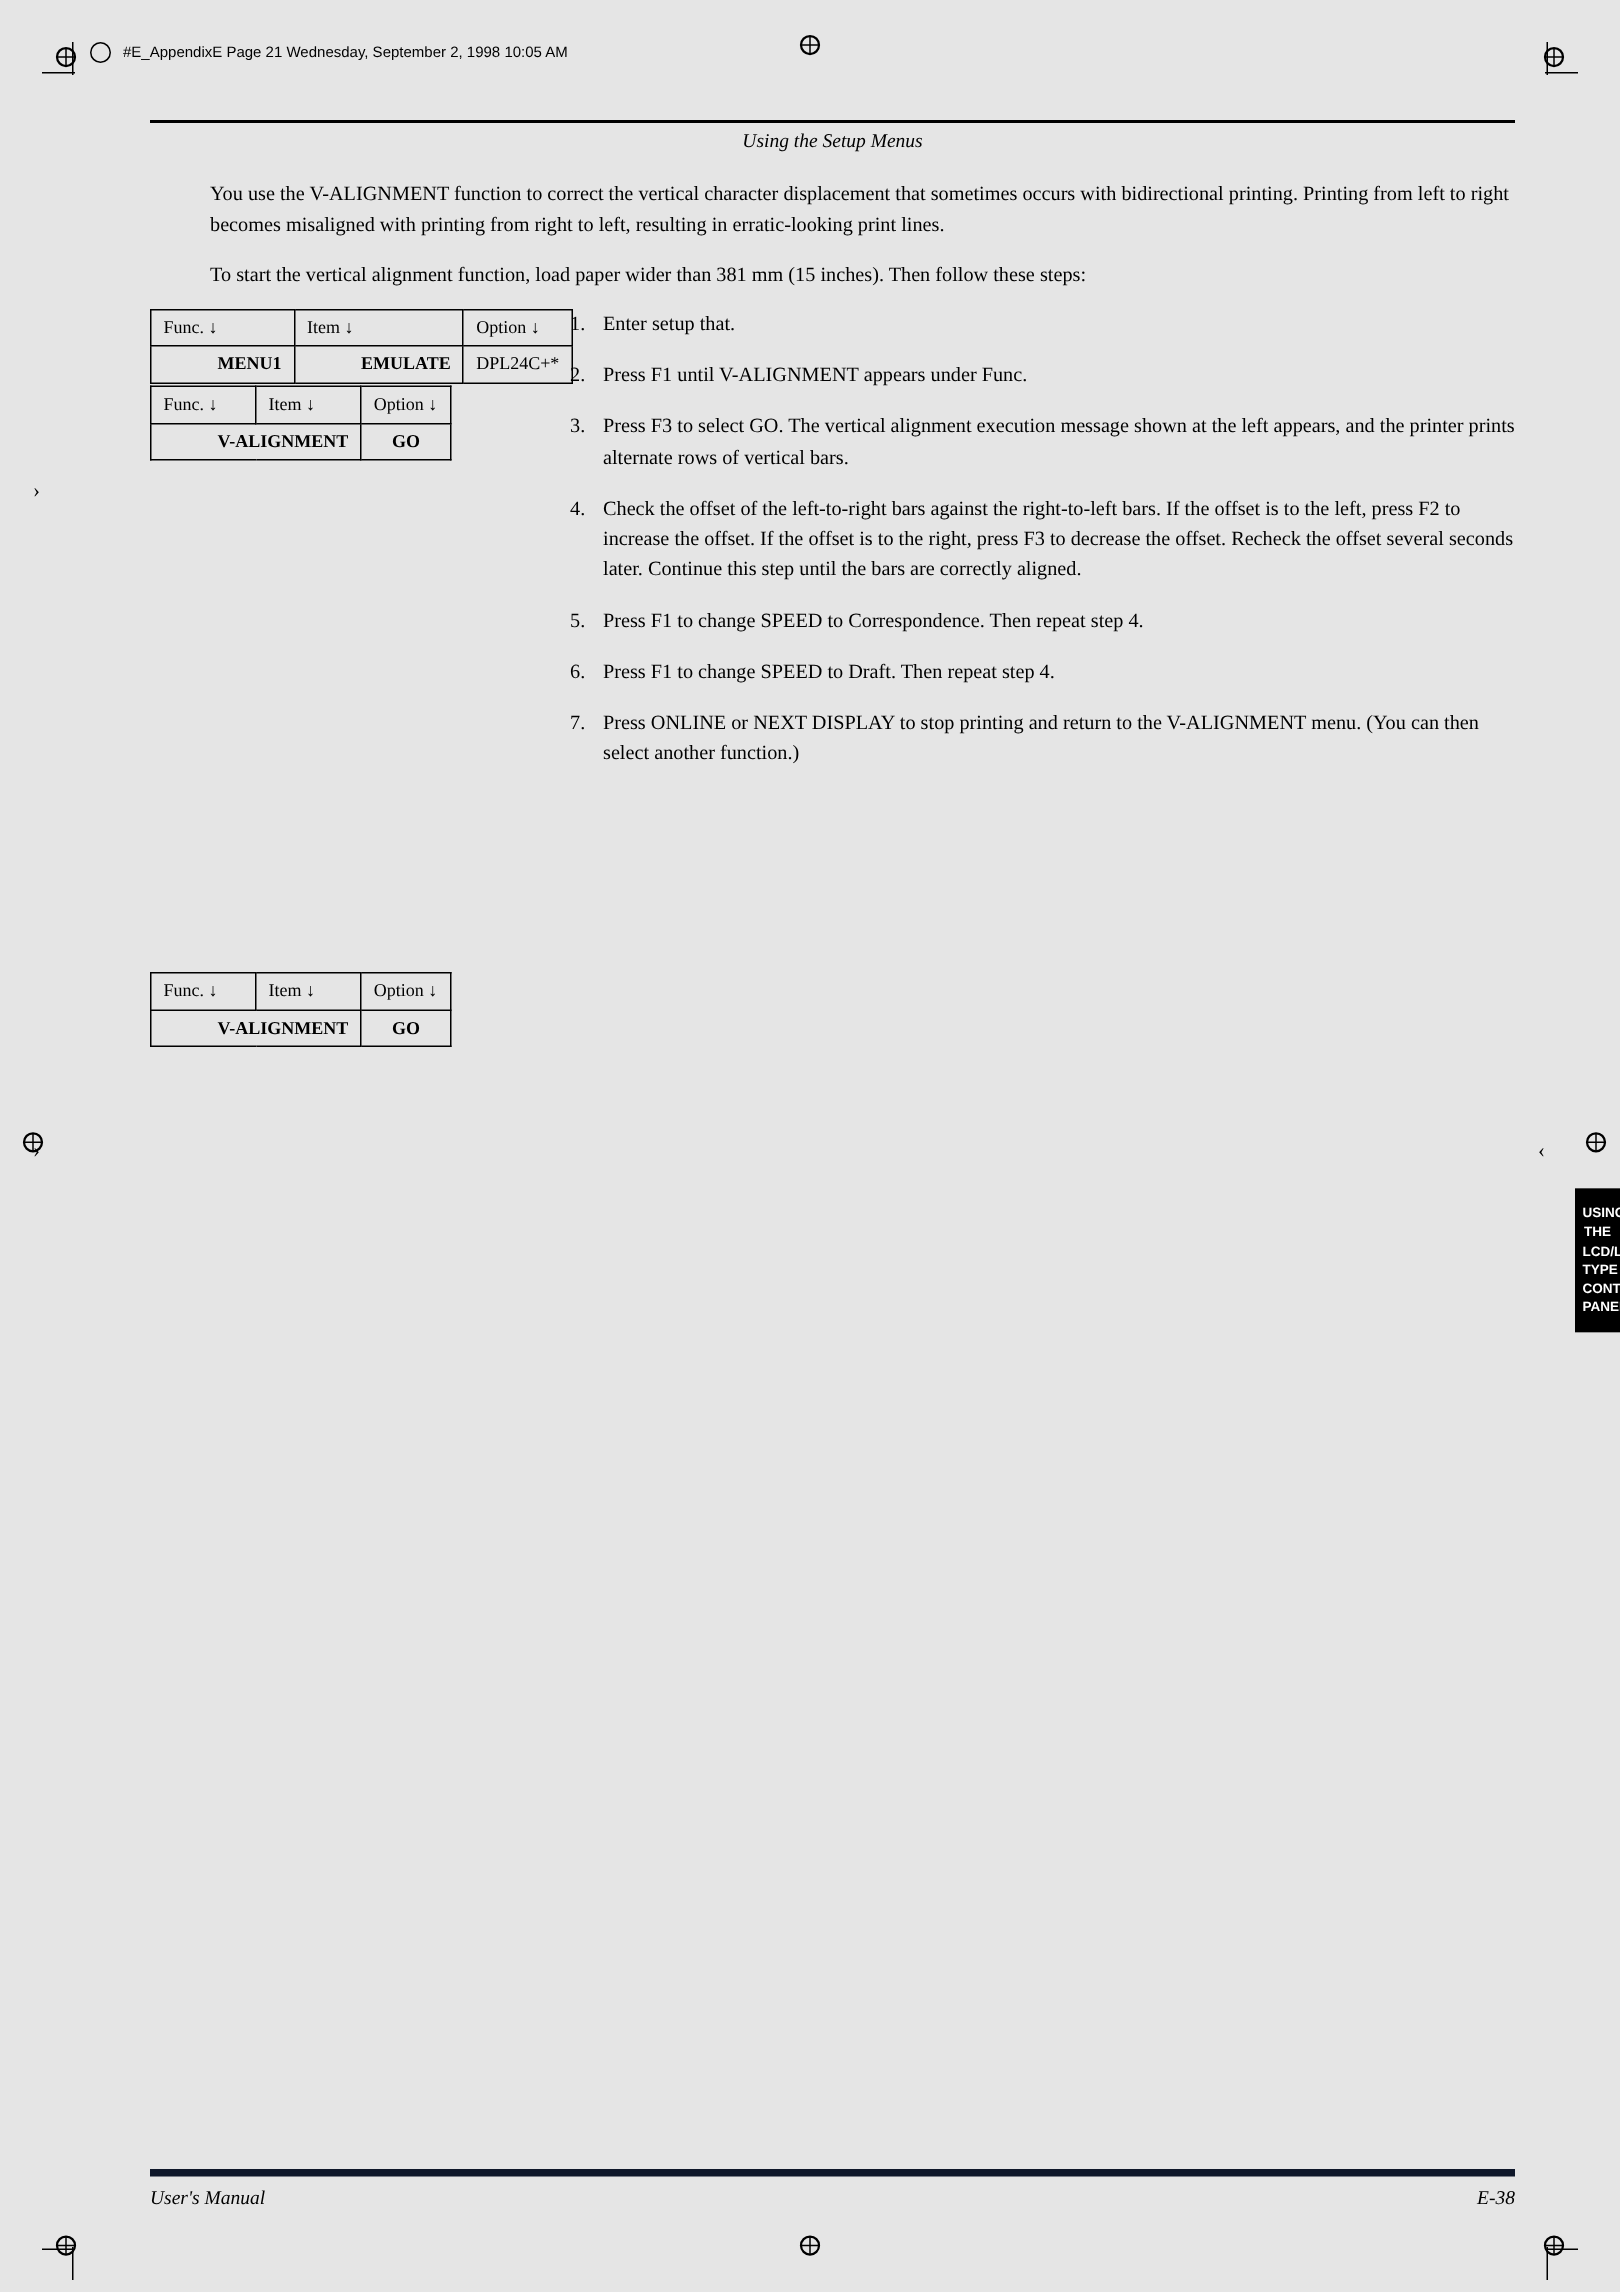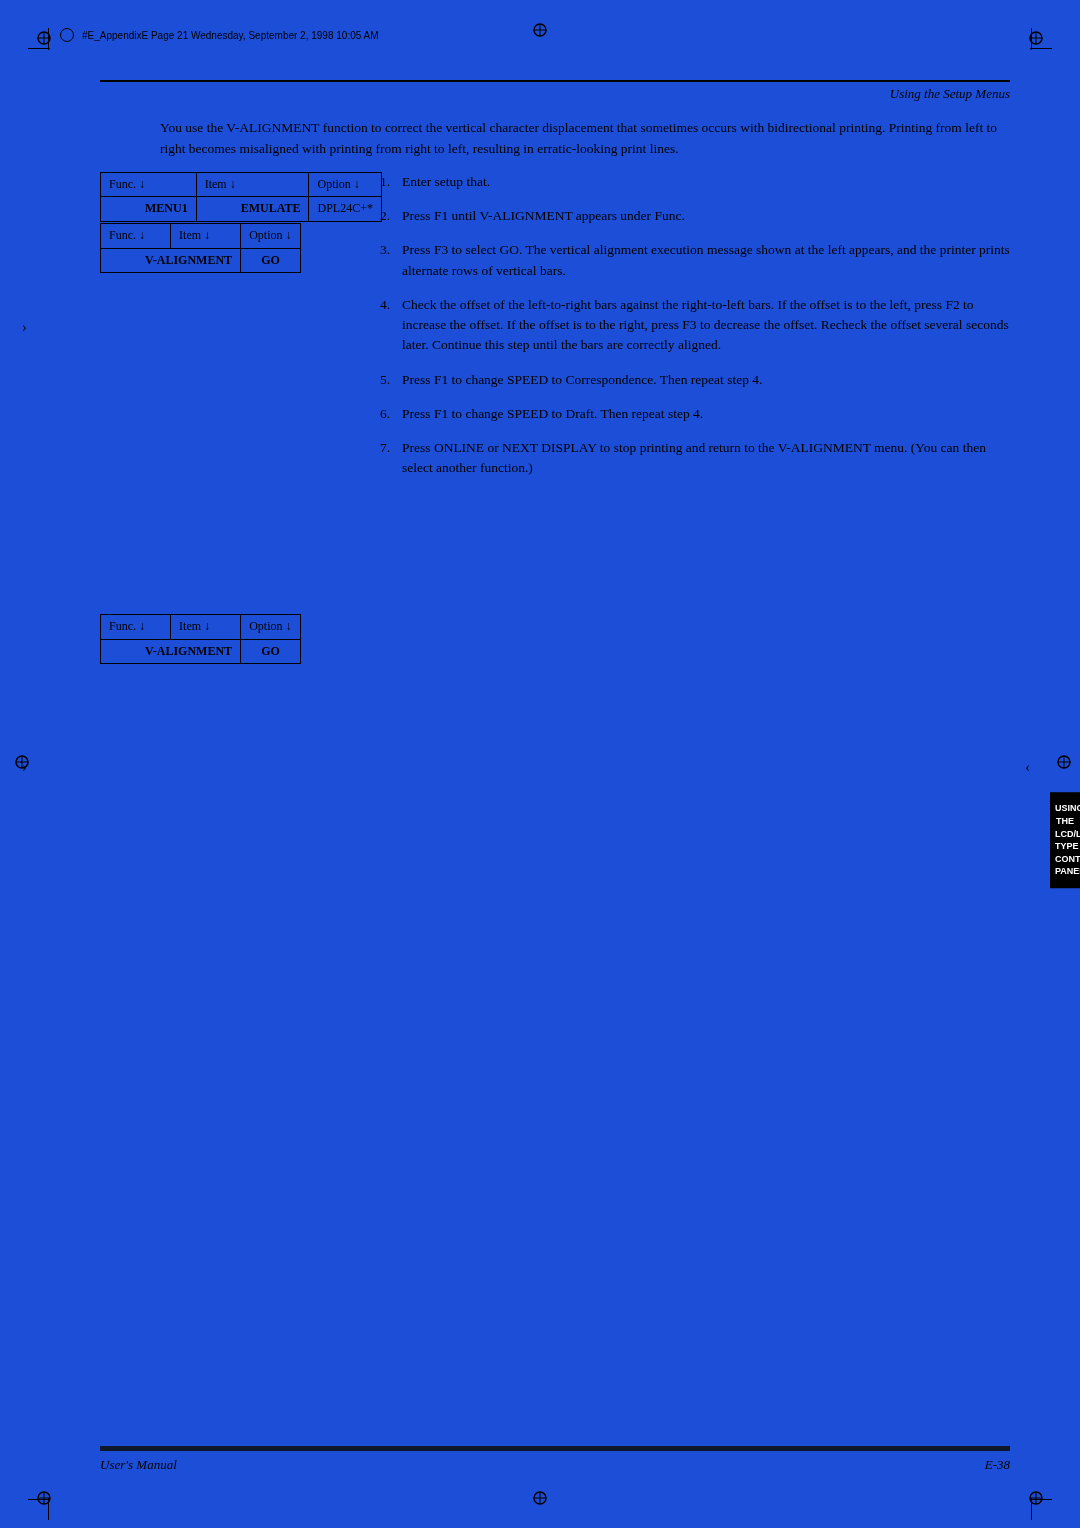--- a/index.html
+++ b/index.html
@@ -9,21 +9,21 @@
       font-size: 14px;
       color: #000;
       width: 1080px;
       min-height: 1528px;
       position: relative;
     }
 
     .page {
       width: 1080px;
       min-height: 1528px;
-      background: #1d4ed8;
+      background: #e5e5e5;
       position: relative;
       padding: 0;
     }
 
     
     .top-bar {
       position: absolute;
       top: 28px;
       left: 60px;
       right: 60px;
@@ -50,41 +50,41 @@
       top: 80px;
       left: 100px;
       right: 70px;
       bottom: 100px;
     }
 
     
     .header-section {
       border-top: 2px solid #000;
       padding-top: 4px;
-      text-align: right;
+      text-align: center;
       margin-bottom: 16px;
     }
     .header-title {
       font-style: italic;
       font-size: 13px;
     }
 
     
     .section-heading {
       font-size: 17px;
       font-weight: bold;
       margin-bottom: 14px;
     }
 
     
     .body-text {
       font-size: 13.5px;
       line-height: 1.55;
       margin-bottom: 12px;
-      margin-left: 60px;
+      margin-left: 40px;
     }
 
     
     .two-col {
       display: flex;
       gap: 0;
       margin-bottom: 0;
     }
     .left-col {
       width: 260px;
@@ -262,20 +262,21 @@
   <div style="position:absolute; top:760px; right:50px; font-size:14px;">‹</div>
 
   <div class="content">
 
     <div class="header-section">
       <span class="header-title">Using the Setup Menus</span>
     </div>
 
 
     <p class="body-text">You use the V-ALIGNMENT function to correct the vertical character displacement that sometimes occurs with bidirectional printing. Printing from left to right becomes misaligned with printing from right to left, resulting in erratic-looking print lines.</p>
+    <p class="body-text">To start the vertical alignment function, load paper wider than 381 mm (15 inches). Then follow these steps:</p>
 
     <div class="two-col">
 
       <div class="left-col">
 
         <table class="menu-table">
           <tbody>
               <tr>
             <td>Func. ↓</td>
             <td>Item ↓</td>

